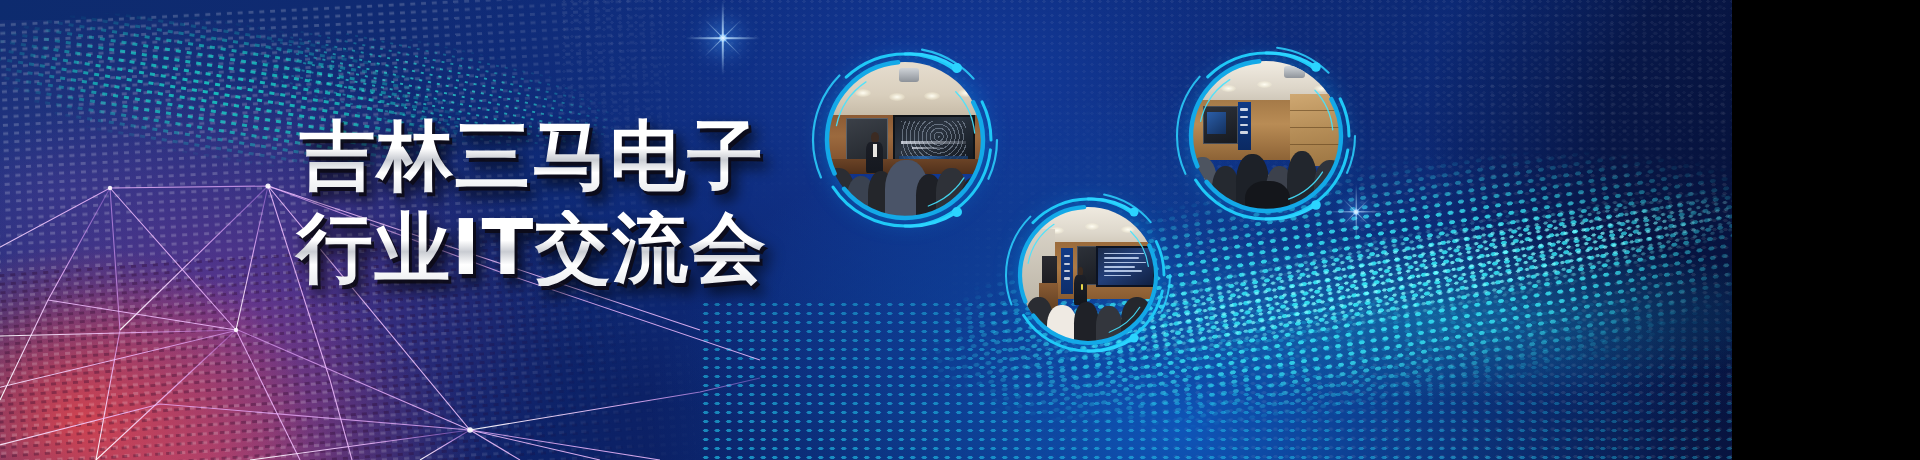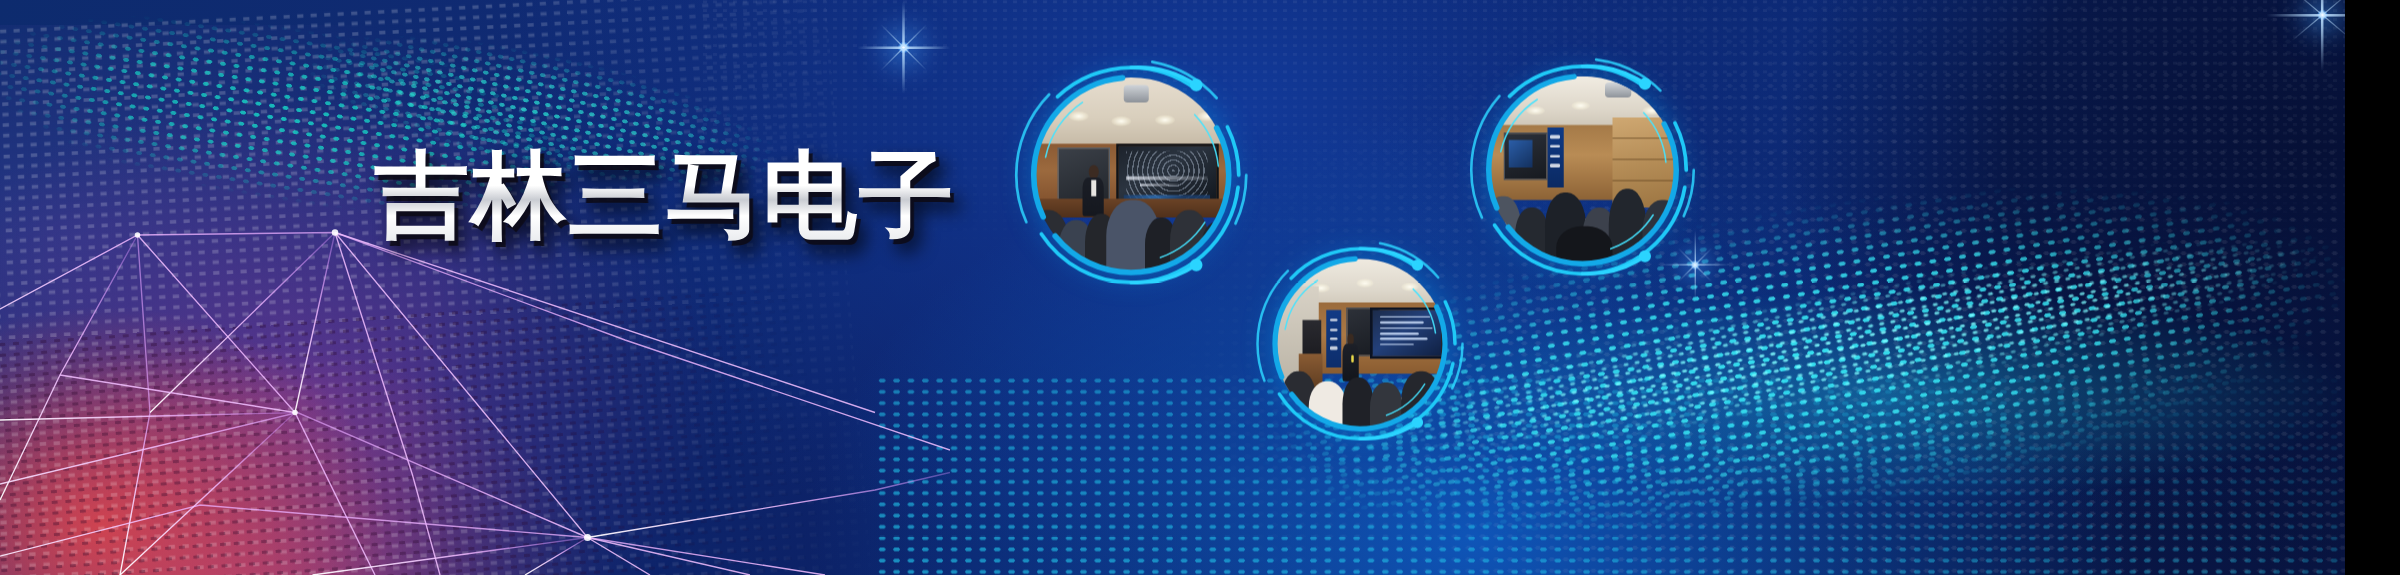--- a/index.html
+++ b/index.html
@@ -1,20 +1,20 @@
 <!DOCTYPE html>
 <html><head>
 <meta charset="utf-8">
 <style>
   html,body{margin:0;padding:0;background:#000;}
   body{font-family:"Liberation Sans","DejaVu Sans",sans-serif;}
 
   #banner{
     position:relative;
-    width:1876px;height:460px;
+    width:1732px;height:460px;
     overflow:hidden;
     background:#3b82f6;
   }
 
   
   .layer{position:absolute;inset:0;}
 
   .bg-base{
     background:
       radial-gradient(ellipse 900px 620px at 1640px 40px,  #0d2f84 0%, rgba(13,47,132,0) 62%),
@@ -495,15 +495,16 @@
       </g>
       <circle cx="146" cy="27" r="4.8" fill="#2bd4ff"></circle>
       <circle cx="146" cy="165" r="4.8" fill="#2bd4ff"></circle>
       <path d="M96 13 A83 83 0 0 1 146 27" fill="none" stroke="#2bd4ff" stroke-width="3" stroke-linecap="round"></path>
       <path d="M96 179 A83 83 0 0 0 146 165" fill="none" stroke="#2bd4ff" stroke-width="3" stroke-linecap="round"></path>
     </svg>
   </div>
 
   <div class="title-block">
     <div class="tline tline-1">吉林三马电子</div>
+    <div class="tline tline-2">行业IT交流会</div>
   </div>
 
 </div>
 
 </body></html>

